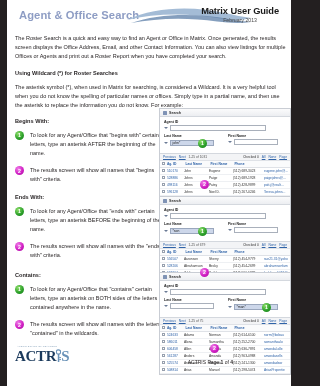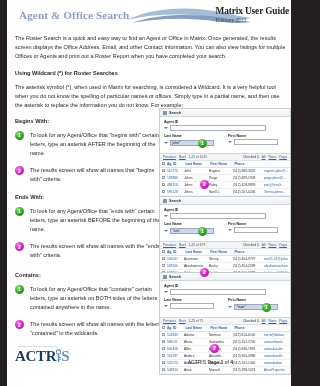--- a/index.html
+++ b/index.html
@@ -10,28 +10,28 @@
     overflow: hidden;
   }
   #page {
     position: absolute;
     left: 7px; top: 0; width: 284px; height: 386px;
     background: #ffffff;
     overflow: hidden;
   }
 
   
-  .header { position: relative; height: 34px; font-family: Liberation Serif, serif; }
+  .header { position: relative; height: 34px; }
   .doc-title {
     position: absolute; left: 12px; top: 9px;
     font-size: 11.2px; font-weight: bold; color: #8e9dc4;
     letter-spacing: .1px;
   }
   .brand {
-    position: absolute; right: 2px; top: 6px; text-align: left;
+    position: absolute; right: 12px; top: 6px; text-align: center;
   }
   .brand-name {
     font-size: 9.3px; font-weight: bold; color: #1a1a1a;
     letter-spacing: -.1px; line-height: 10px;
   }
   .brand-date {
     font-size: 5.2px; color: #4b4b4b; line-height: 8px;
   }
   .swoosh { position: absolute; left: 118px; top: 4px; width: 128px; height: 24px; }
 

